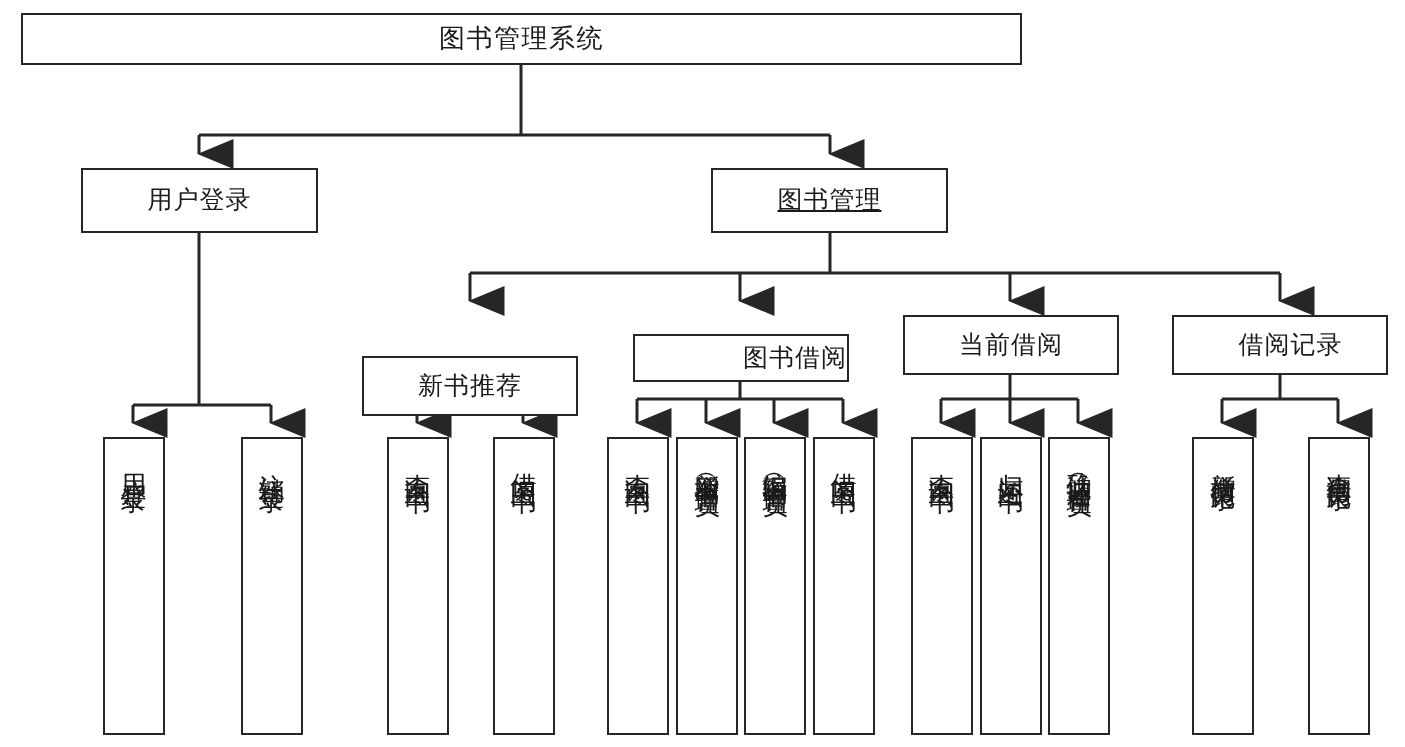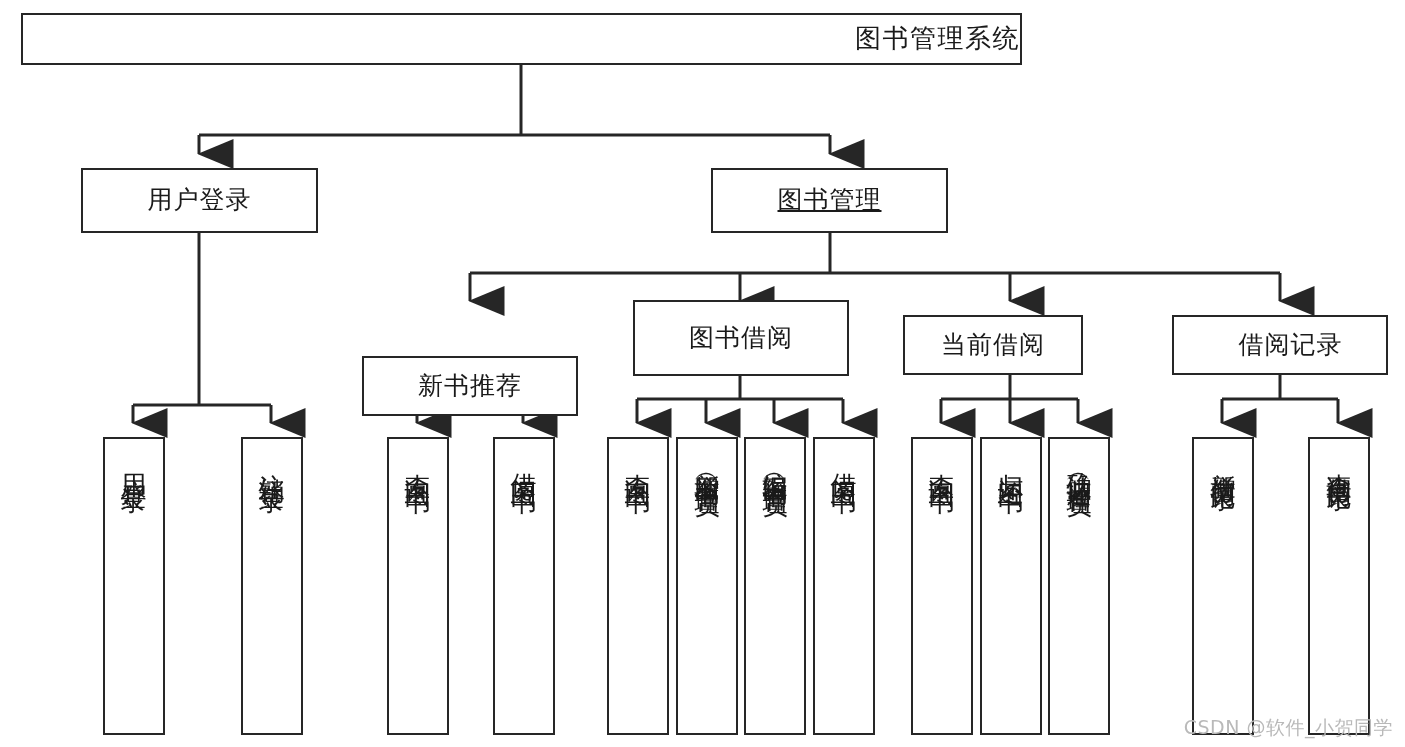--- a/index.html
+++ b/index.html
@@ -126,38 +126,38 @@
       <path d="M 1010 399 L 1010 423" marker-end="url(#arrow)"></path>
       <path d="M 1078 399 L 1078 423" marker-end="url(#arrow)"></path>
 
       <path d="M 1280 375 L 1280 399"></path>
       <path d="M 1222 399 L 1338 399"></path>
       <path d="M 1222 399 L 1222 423" marker-end="url(#arrow)"></path>
       <path d="M 1338 399 L 1338 423" marker-end="url(#arrow)"></path>
     </g>
   </svg>
 
-  <div class="node h-node" id="node-root" style="left:21px; top:13px; width:1001px; height:52px;justify-content:flex-end;">
+  <div class="node h-node" id="node-root" style="left:21px; top:13px; width:1001px; height:52px;">
     <span class="lbl">图书管理系统</span>
   </div>
 
   <div class="node h-node" style="left:81px; top:168px; width:237px; height:65px;">
     <span class="lbl">用户登录</span>
   </div>
   <div class="node h-node" style="left:711px; top:168px; width:237px; height:65px;text-decoration:underline;">
     <span class="lbl">图书管理</span>
   </div>
 
   <div class="node h-node" style="left:362px; top:315px; width:216px; height:60px;margin-top:41px;">
     <span class="lbl">新书推荐</span>
   </div>
-  <div class="node h-node" style="left:633px; top:300px; width:216px; height:76px;">
+  <div class="node h-node" style="left:633px; top:334px; width:216px; height:48px;justify-content:flex-end;">
     <span class="lbl">图书借阅</span>
   </div>
-  <div class="node h-node" style="left:903px; top:315px; width:180px; height:60px;">
+  <div class="node h-node" style="left:903px; top:315px; width:216px; height:60px;">
     <span class="lbl">当前借阅</span>
   </div>
   <div class="node h-node" style="left:1172px; top:315px; width:216px; height:60px;padding-left:21px;">
     <span class="lbl">借阅记录</span>
   </div>
 
   <div class="node v-node" style="left:103px; top:437px; width:62px; height:298px;">
     <span class="lbl">用户登录</span>
   </div>
   <div class="node v-node" style="left:241px; top:437px; width:62px; height:298px;">
@@ -194,15 +194,14 @@
     <span class="lbl">确认归还（管理员）</span>
   </div>
 
   <div class="node v-node tall" style="left:1192px; top:437px; width:62px; height:298px;">
     <span class="lbl">新增借阅记录</span>
   </div>
   <div class="node v-node tall" style="left:1308px; top:437px; width:62px; height:298px;">
     <span class="lbl">查询借阅记录</span>
   </div>
 
-  <div id="watermark">CSDN @软件_小贺同学</div>
 
 </div>
 
 </body></html>

